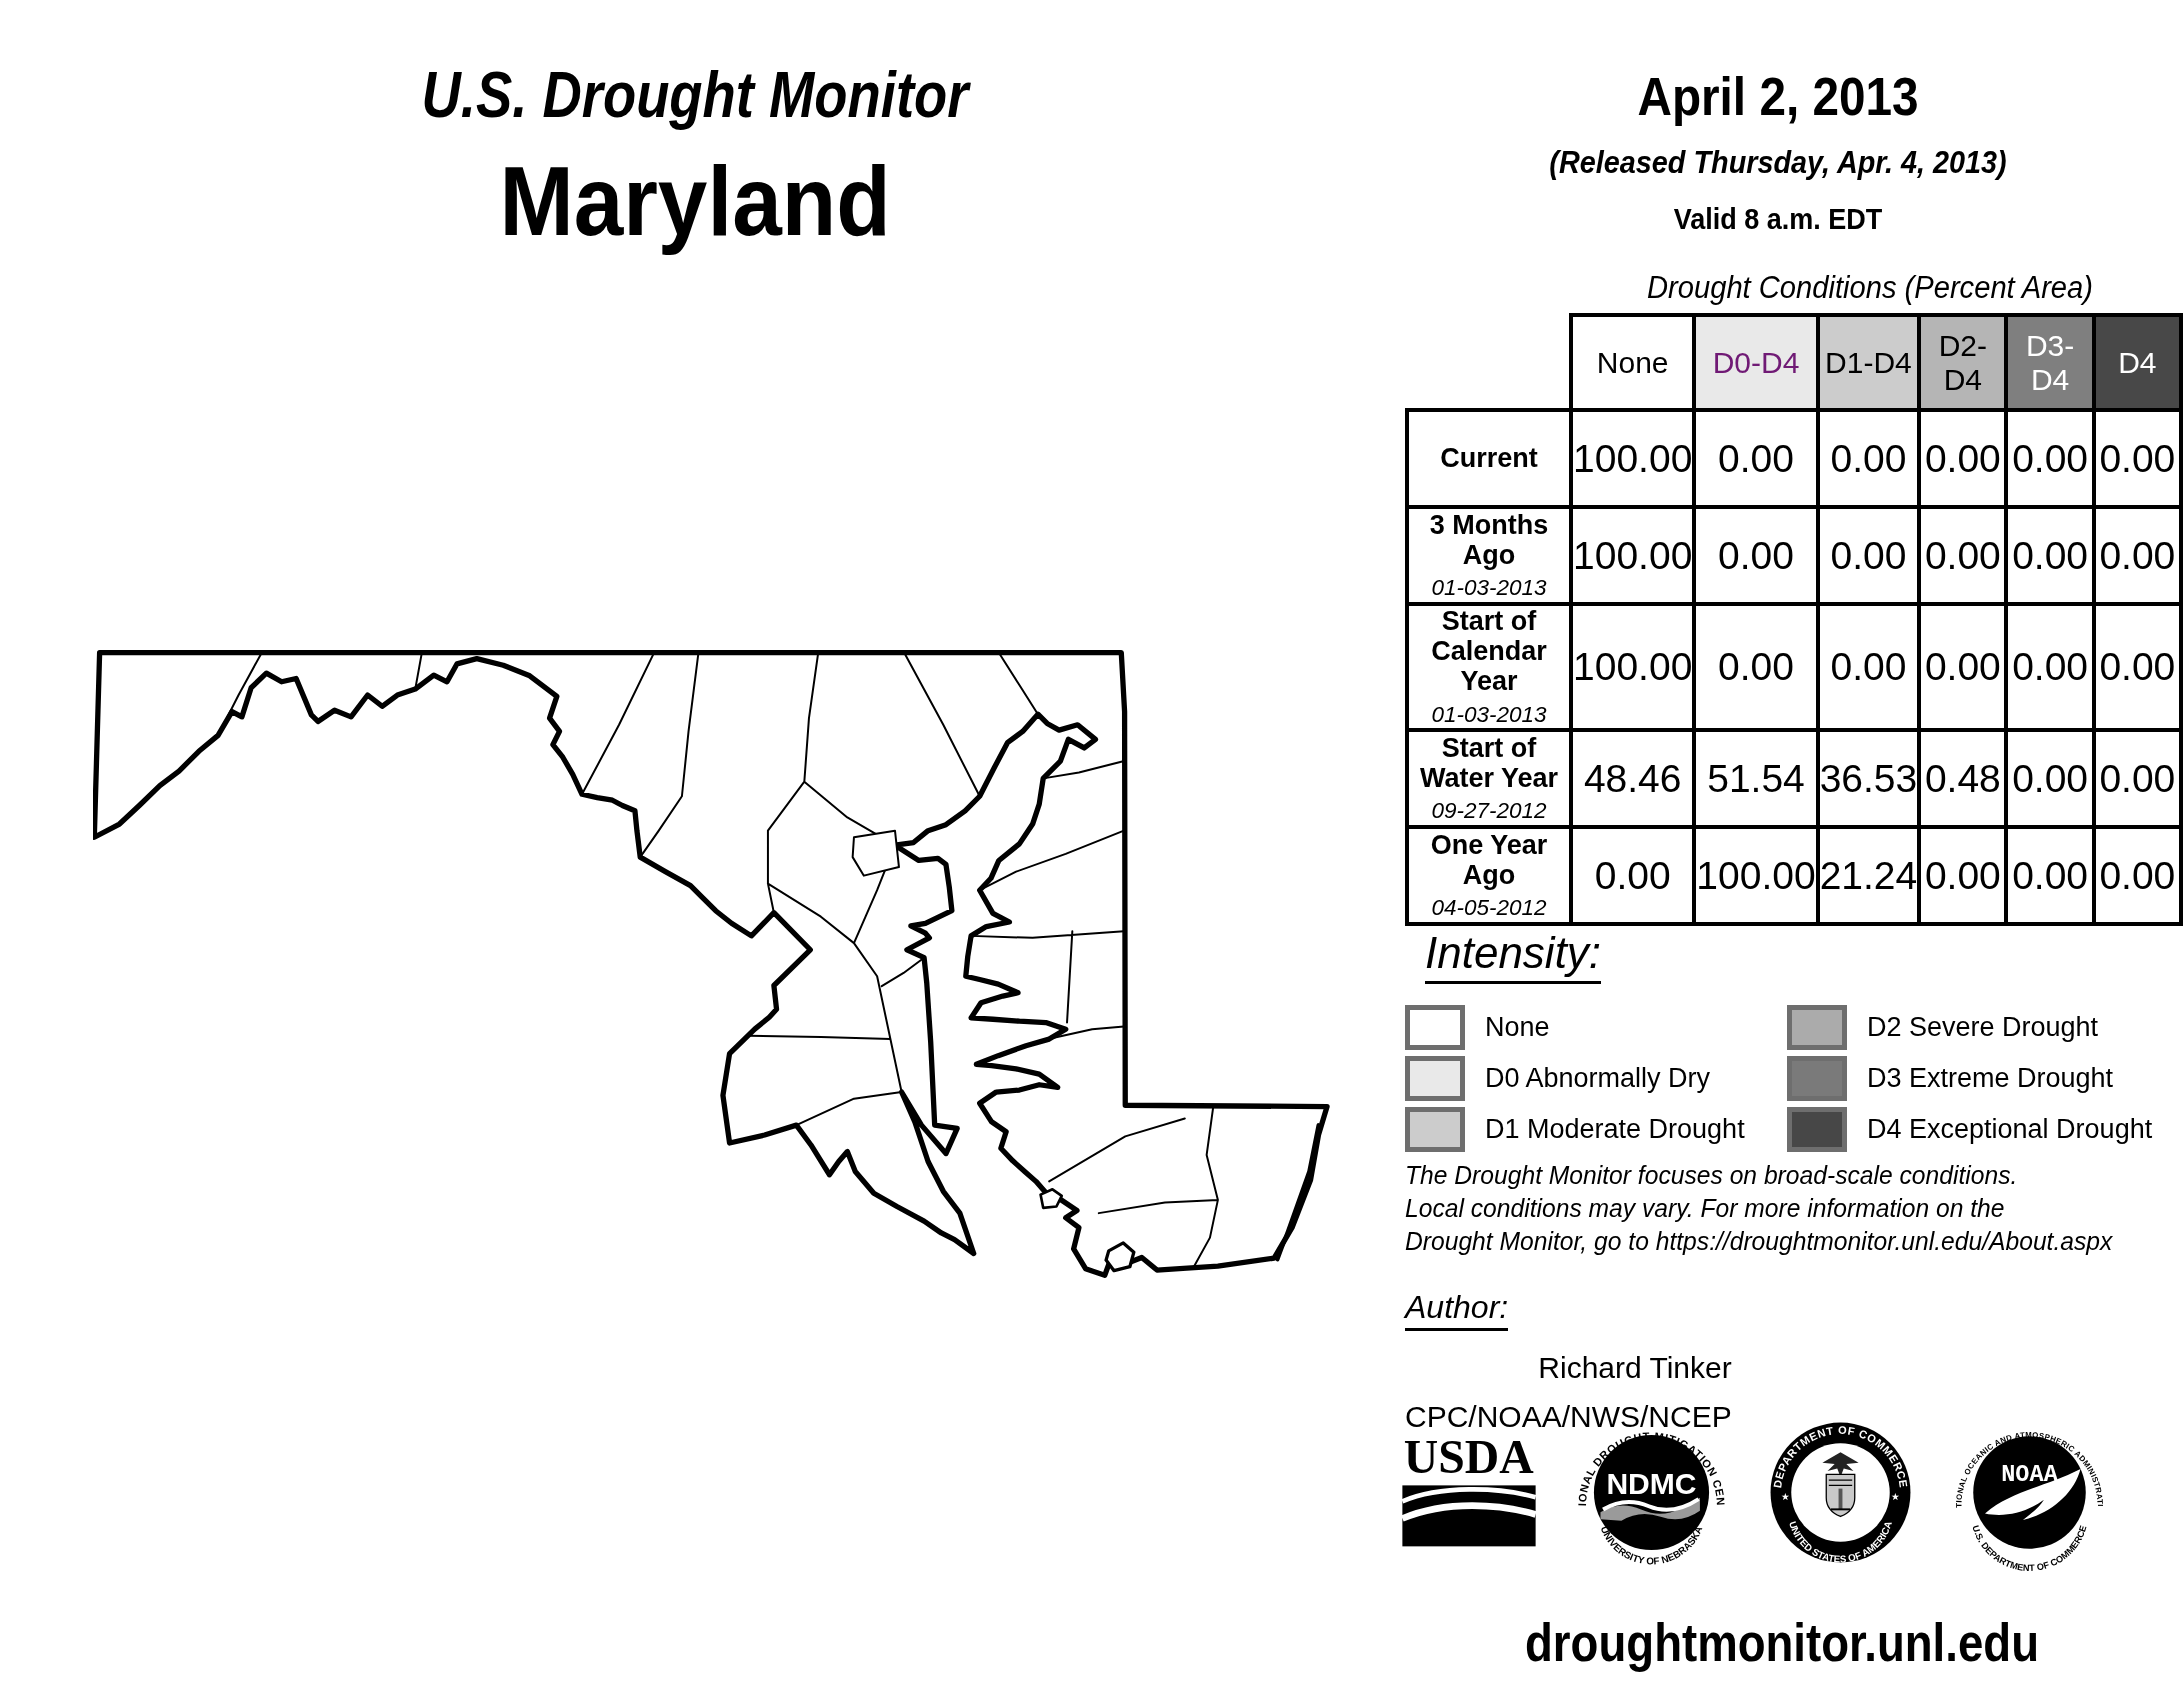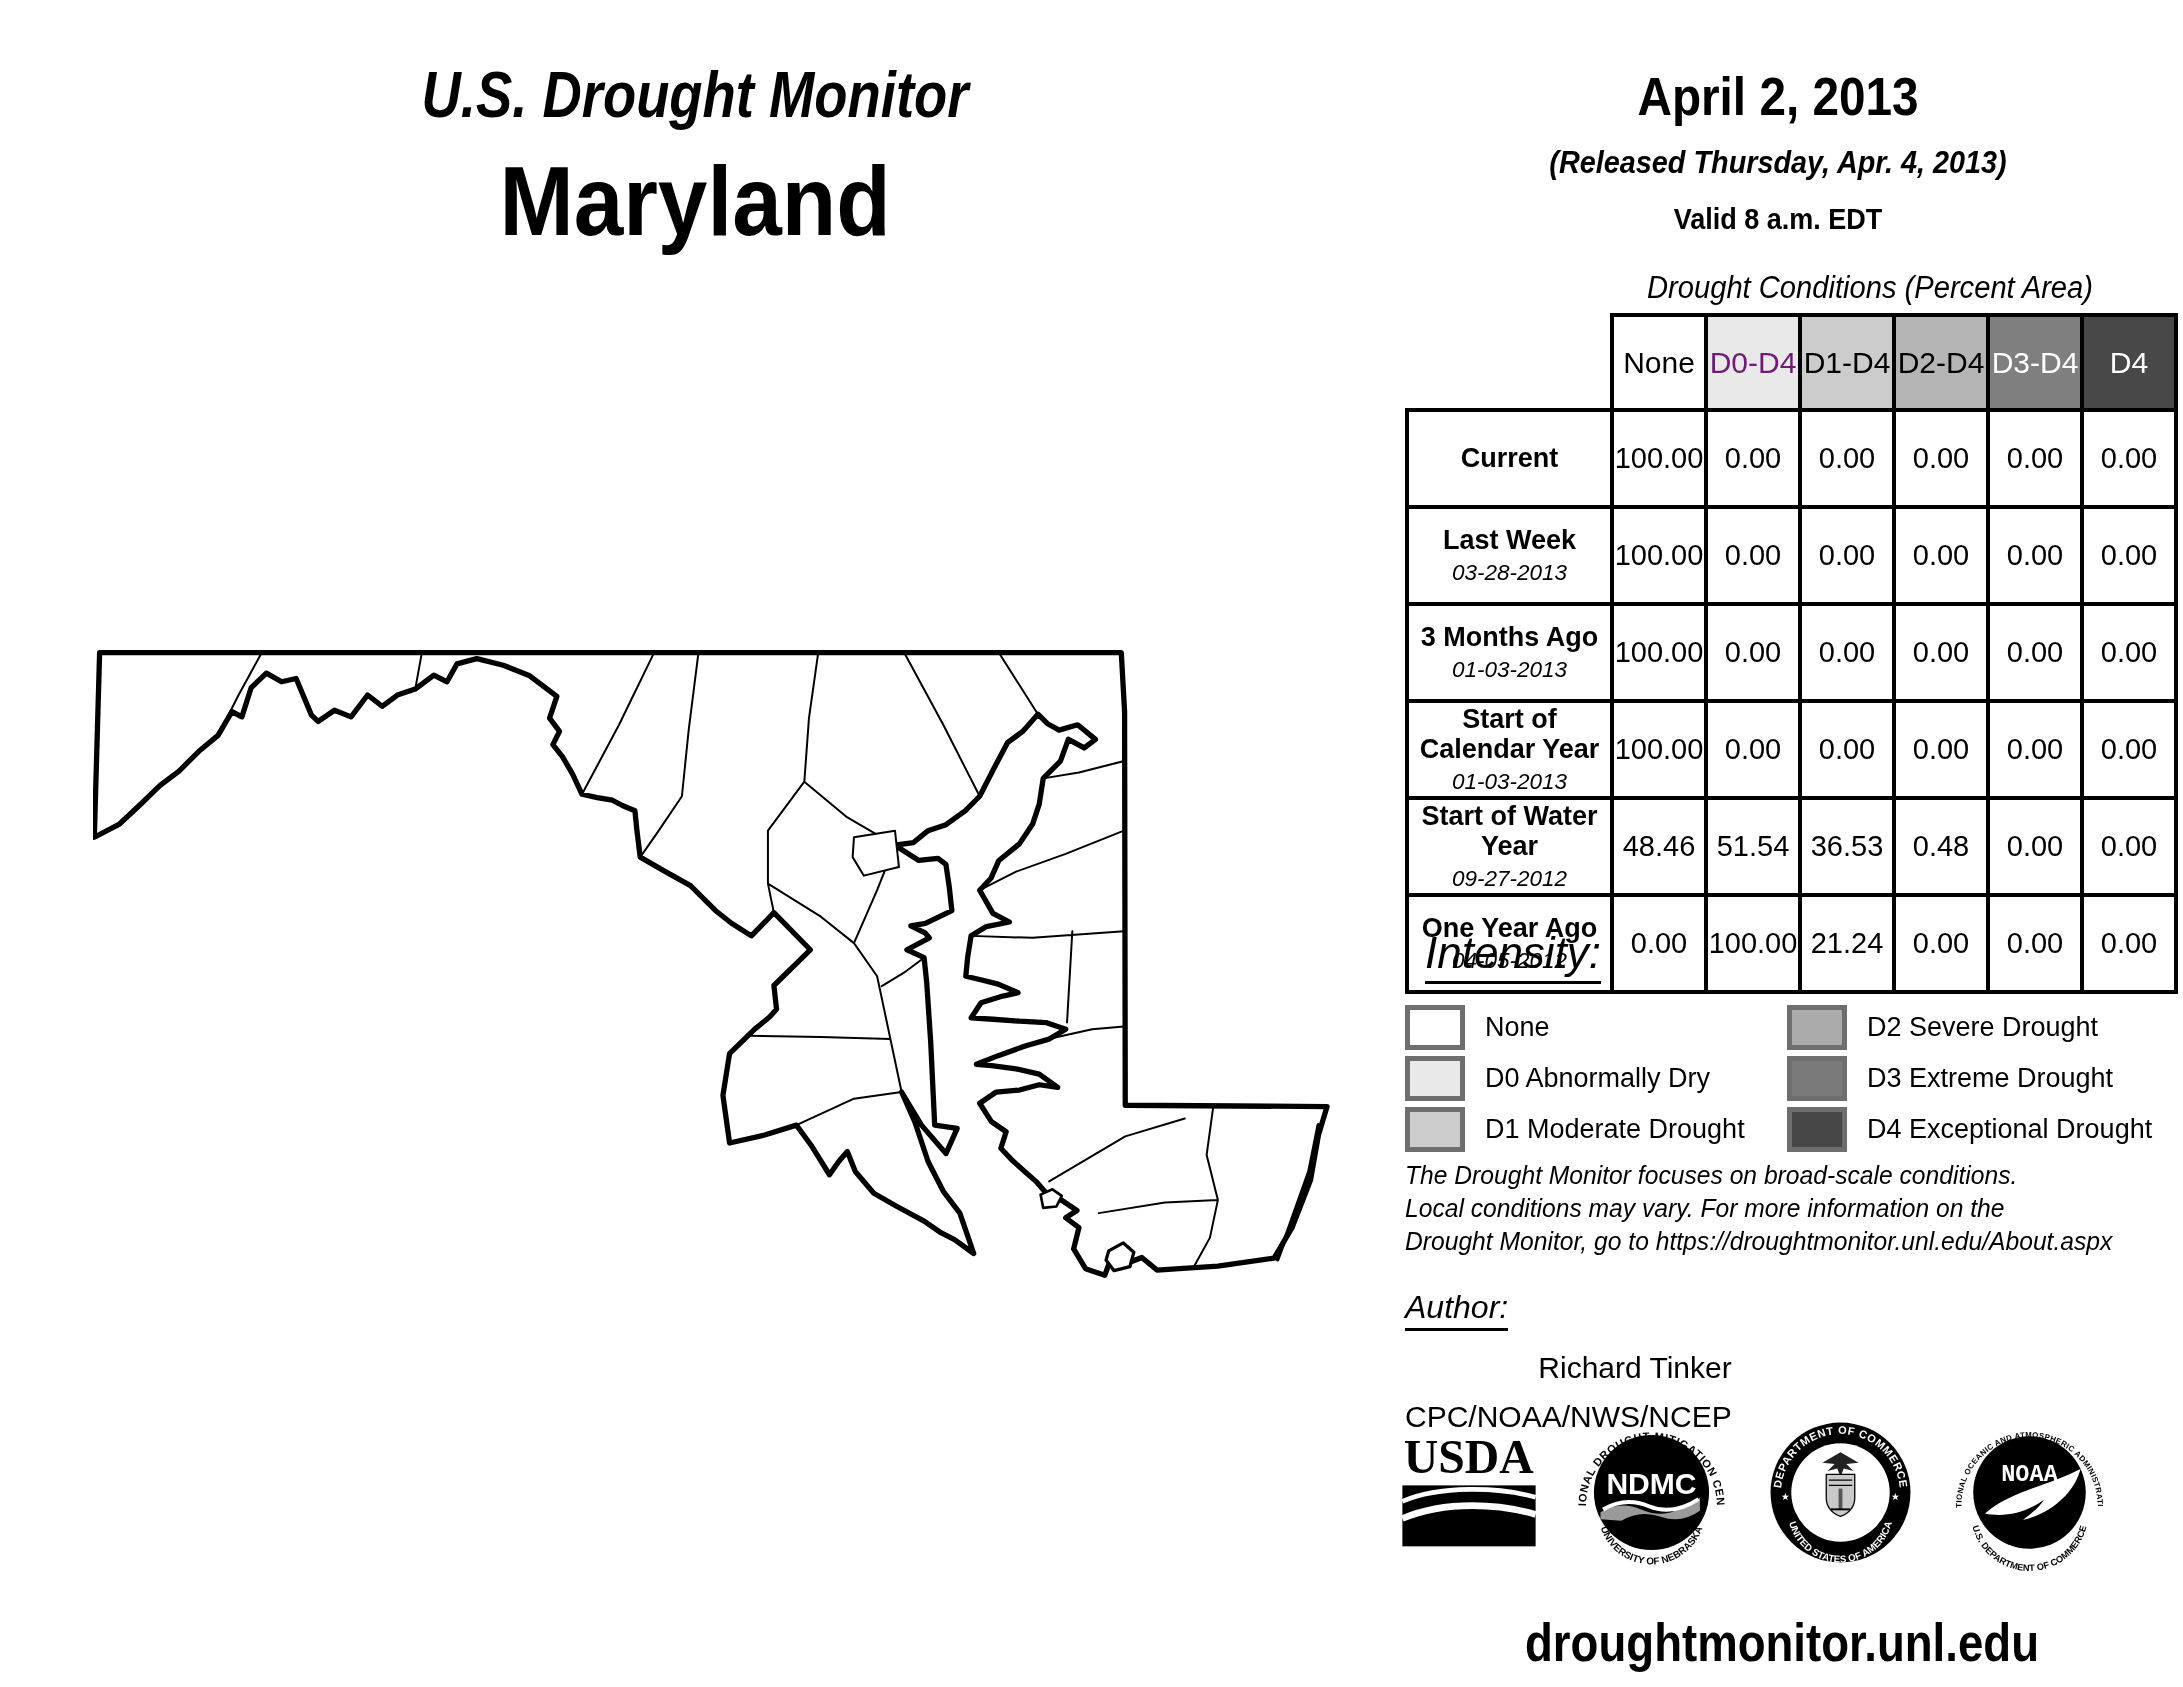--- a/index.html
+++ b/index.html
@@ -23,21 +23,21 @@
   table.dm { position:absolute; left:1405px; top:313px; border-collapse:collapse; table-layout:fixed; }
   table.dm td, table.dm th { border:4.6px solid #000; padding:0; text-align:center; vertical-align:middle; }
   table.dm th { font-weight:normal; font-size:30px; height:44px; }
   table.dm td.corner { border:none; background:#fff; }
   table.dm td.rowlabel { width:201px; }
   table.dm th, table.dm td.val { width:90px; }
   table.dm td { height:93px; }
   .rl { font-size:27px; font-weight:bold; line-height:1.12; }
   .rd { font-size:22.5px; font-style:italic; margin-top:5.3px; }
   .rd:empty { display:none; }
-  td.val { font-size:29px; }
+  td.val { font-size:39px; }
 
   
   .legend { position:absolute; left:1405px; top:928px; width:774px; }
   .legend-title { font-size:44px; font-style:italic; display:inline-block;
                   border-bottom:3.3px solid #000; padding-bottom:2.6px;margin-left:20px; }
   .legend-grid { margin-top:18.5px; display:grid; grid-template-columns:382px auto;
                  grid-template-rows:repeat(3,51px); grid-auto-flow:column; align-items:center; }
   .li { display:flex; align-items:center; }
   .sw { display:inline-block; width:60px; height:45px; border:5.3px solid #6e6e6e; box-sizing:border-box; margin-right:20px; flex:0 0 auto; }
   .lt { font-size:27px; white-space:nowrap; }
@@ -138,32 +138,20 @@
       </td>
       <td class="val">100.00</td>
       <td class="val">0.00</td>
       <td class="val">0.00</td>
       <td class="val">0.00</td>
       <td class="val">0.00</td>
       <td class="val">0.00</td>
     </tr>
     <tr>
       <td class="rowlabel">
-        <div class="rl">Last Week</div>
-        <div class="rd">03-28-2013</div>
-      </td>
-      <td class="val">100.00</td>
-      <td class="val">0.00</td>
-      <td class="val">0.00</td>
-      <td class="val">0.00</td>
-      <td class="val">0.00</td>
-      <td class="val">0.00</td>
-    </tr>
-    <tr>
-      <td class="rowlabel">
         <div class="rl">3 Months Ago</div>
         <div class="rd">01-03-2013</div>
       </td>
       <td class="val">100.00</td>
       <td class="val">0.00</td>
       <td class="val">0.00</td>
       <td class="val">0.00</td>
       <td class="val">0.00</td>
       <td class="val">0.00</td>
     </tr>

